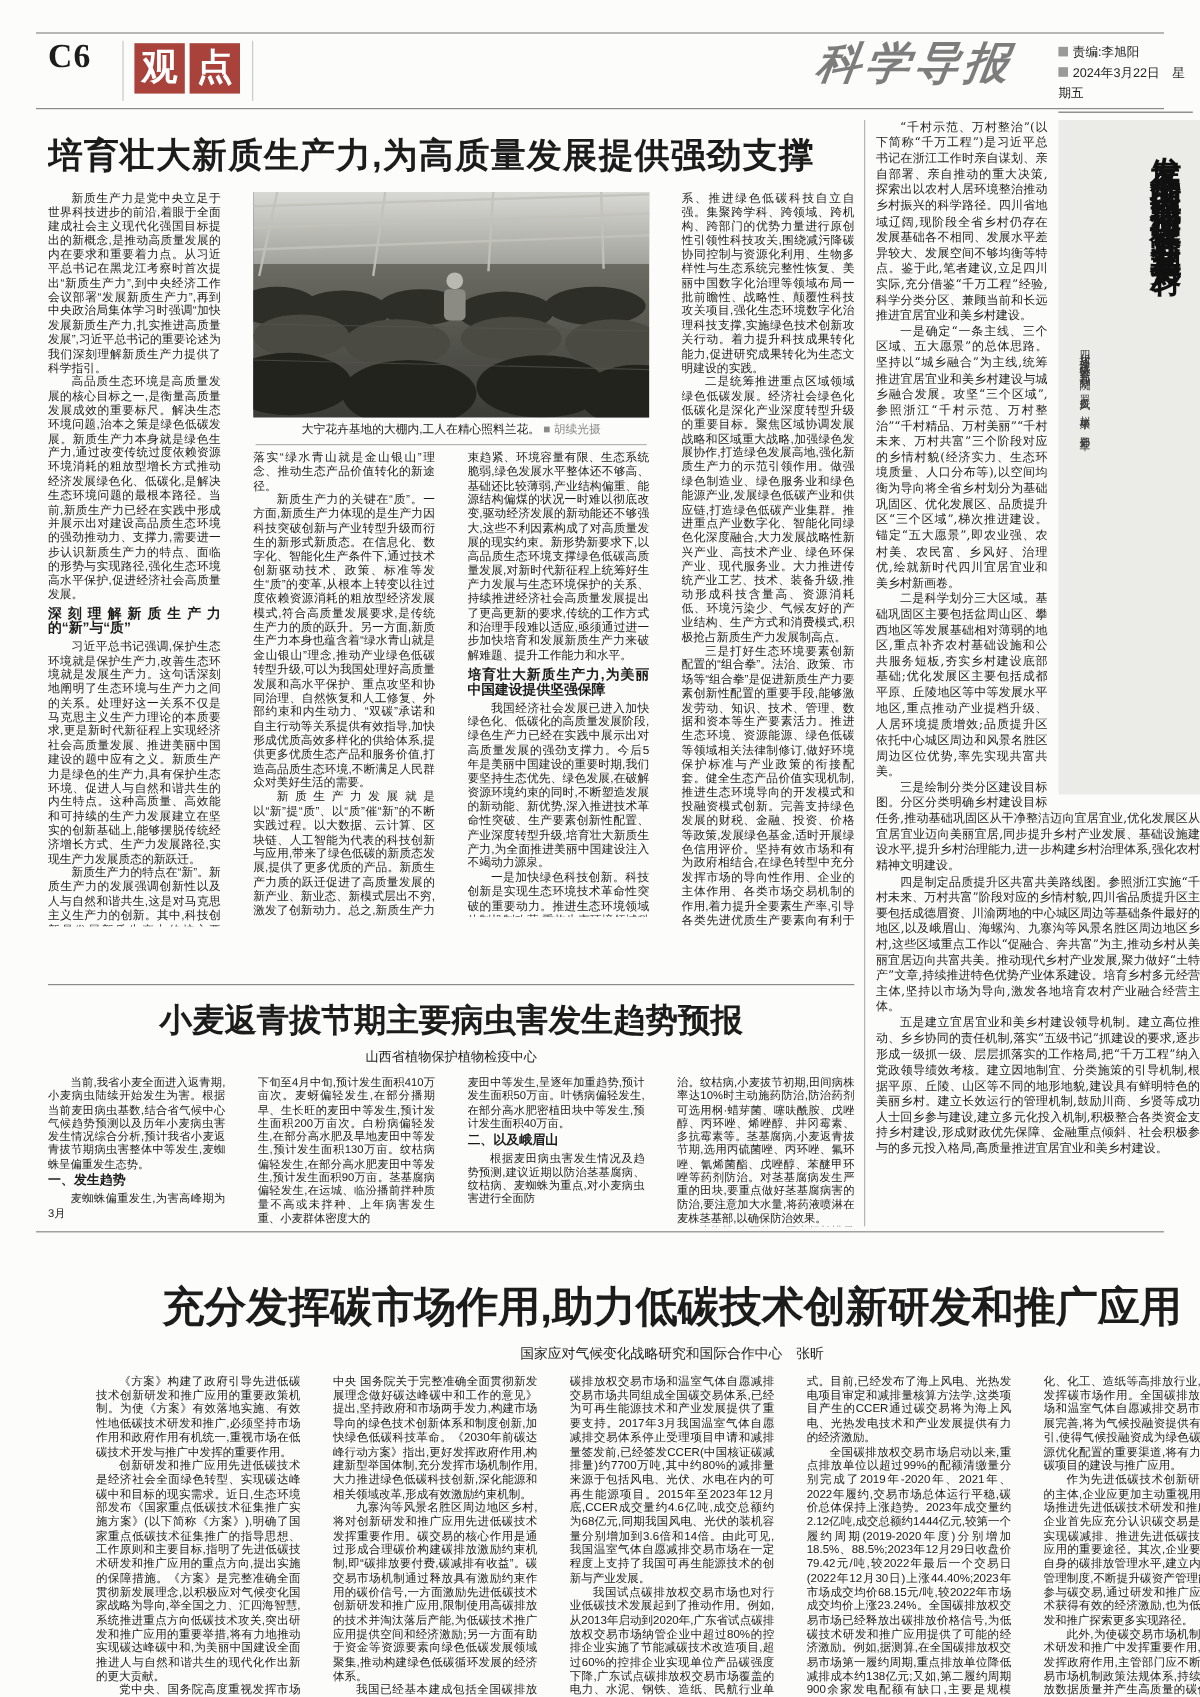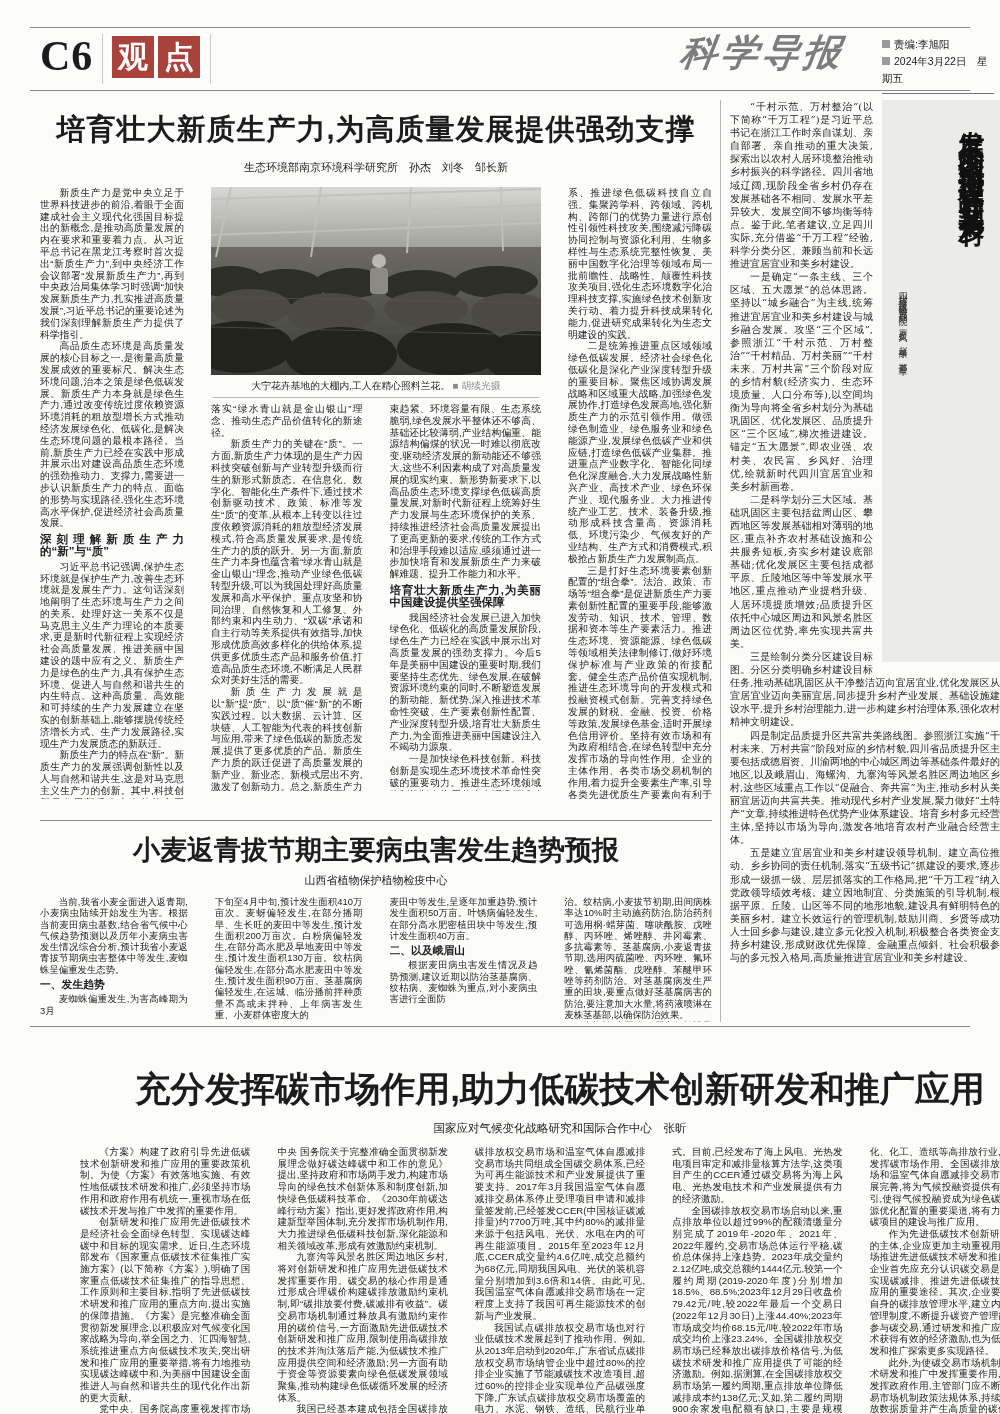--- a/index.html
+++ b/index.html
@@ -6,36 +6,36 @@
   body{
     width:1000px;height:1414px;position:relative;background:#fcfcfb;
     font-family:"Liberation Sans","DejaVu Sans",sans-serif;color:#1c1c1c;
     overflow:hidden;
   }
   .hline{position:absolute;height:1px;background:#9a9a9a;}
   .vline{position:absolute;width:1px;background:#b5b5b5;}
 
   
   #hdr{position:absolute;left:30px;top:30px;width:940px;height:58px;}
-  #pageLabel{position:absolute;left:10px;top:2px;font-family:"Liberation Serif","DejaVu Serif",serif;font-weight:bold;font-size:42px;letter-spacing:1px;}
+  #pageLabel{position:absolute;left:10px;top:2px;font-family:"Liberation Serif","DejaVu Serif",serif;font-weight:bold;font-size:28px;letter-spacing:1px;}
   .hdr-div{position:absolute;top:4px;width:1px;height:50px;background:#c9c9c9;}
   .secbox{position:absolute;top:6px;width:42px;height:42px;background:#a8423a;color:#fff;font-weight:bold;font-size:30px;line-height:42px;text-align:center;}
   #masthead{position:absolute;left:625px;top:-2px;width:215px;text-align:center;font-family:"DejaVu Serif","Liberation Serif",serif;font-style:italic;font-weight:bold;font-size:37px;color:#7d7d7d;letter-spacing:4px;transform:skewX(-8deg);}
   #meta{position:absolute;left:852px;top:6px;width:112px;font-size:10.5px;line-height:17px;color:#222;border-bottom:1px solid #777;padding-bottom:6px;}
   .sq{display:inline-block;width:8px;height:8px;background:#9a9a9a;margin-right:4px;}
 
   
   p{margin:0;text-indent:2em;}
   p.cont{text-indent:0;}
   .subhead{font-weight:bold;font-size:11.5px;margin:5px 0 3px;text-indent:0;}
   .byline{text-align:center;font-size:11px;color:#222;}
 
   
   #mainArt{position:absolute;left:40px;top:98px;width:672px;height:718px;overflow:hidden;}
-  #mainArt h1{margin:12px 0 10px;font-size:29px;font-weight:900;text-align:center;letter-spacing:1px;white-space:nowrap;}
+  #mainArt h1{margin:12px 0 10px;font-size:29px;font-weight:900;text-align:left;letter-spacing:1px;white-space:nowrap;}
   #mainArt .byline{margin-bottom:12px;}
   .cols{display:flex;gap:27px;}
   .ncol{width:159px;font-size:9.8px;line-height:11.8px;text-align:justify;overflow:hidden;}
   .h612{height:612px;}
   .h388{height:388px;}
   #midWrap{width:330px;}
   #photoBox{width:330px;height:188px;overflow:hidden;background:#777;}
   #caption{font-size:9.8px;line-height:13px;color:#222;margin:4px 2px 5px;border-bottom:1px solid #b5b5b5;padding-bottom:5px;text-align:center;}
 
   
@@ -74,21 +74,20 @@
   <div id="meta">
     <div><span class="sq"></span><span>责编:李旭阳</span></div>
     <div><span class="sq"></span><span>2024年3月22日　星期五</span></div>
   </div>
 </div>
 
 <div class="hline" style="left:30px;top:90px;width:940px;background:#8a8a8a;"></div>
 
 <div id="mainArt">
   <h1>培育壮大新质生产力,为高质量发展提供强劲支撑</h1>
-  <div class="byline">生态环境部南京环境科学研究所　孙杰　刘冬　邹长新</div>
   <div class="cols">
 
     <div class="ncol h612">
       <p>新质生产力是党中央立足于世界科技进步的前沿,着眼于全面建成社会主义现代化强国目标提出的新概念,是推动高质量发展的内在要求和重要着力点。从习近平总书记在黑龙江考察时首次提出“新质生产力”,到中央经济工作会议部署“发展新质生产力”,再到中央政治局集体学习时强调“加快发展新质生产力,扎实推进高质量发展”,习近平总书记的重要论述为我们深刻理解新质生产力提供了科学指引。</p>
       <p>高品质生态环境是高质量发展的核心目标之一,是衡量高质量发展成效的重要标尺。解决生态环境问题,治本之策是绿色低碳发展。新质生产力本身就是绿色生产力,通过改变传统过度依赖资源环境消耗的粗放型增长方式推动经济发展绿色化、低碳化,是解决生态环境问题的最根本路径。当前,新质生产力已经在实践中形成并展示出对建设高品质生态环境的强劲推动力、支撑力,需要进一步认识新质生产力的特点、面临的形势与实现路径,强化生态环境高水平保护,促进经济社会高质量发展。</p>
       <div class="subhead">深刻理解新质生产力的“新”与“质”</div>
       <p>习近平总书记强调,保护生态环境就是保护生产力,改善生态环境就是发展生产力。这句话深刻地阐明了生态环境与生产力之间的关系。处理好这一关系不仅是马克思主义生产力理论的本质要求,更是新时代新征程上实现经济社会高质量发展、推进美丽中国建设的题中应有之义。新质生产力是绿色的生产力,具有保护生态环境、促进人与自然和谐共生的内生特点。这种高质量、高效能和可持续的生产力发展建立在坚实的创新基础上,能够摆脱传统经济增长方式、生产力发展路径,实现生产力发展质态的新跃迁。</p>
       <p>新质生产力的特点在“新”。新质生产力的发展强调创新性以及人与自然和谐共生,这是对马克思主义生产力的创新。其中,科技创新是发展新质生产力的核心要素。新质生产力强调以科技创新推动产业创新,特别是以颠覆性技术和前沿技术催生新产业、新模式、新动能,是代表新技术、创造新价值、适应新产业、重塑新动能的生产力。同时,作为绿色的生产力,新质生产力摒弃了损害、破坏生态环境的发展模式,是以创新为驱动推进经济、产业、能源结构绿色低碳转型升级的先进生产力,是站在人与自然和谐共生的角度让生态环境成为经济社会高质量发展的重要支撑力量,是</p>
     </div>
 

